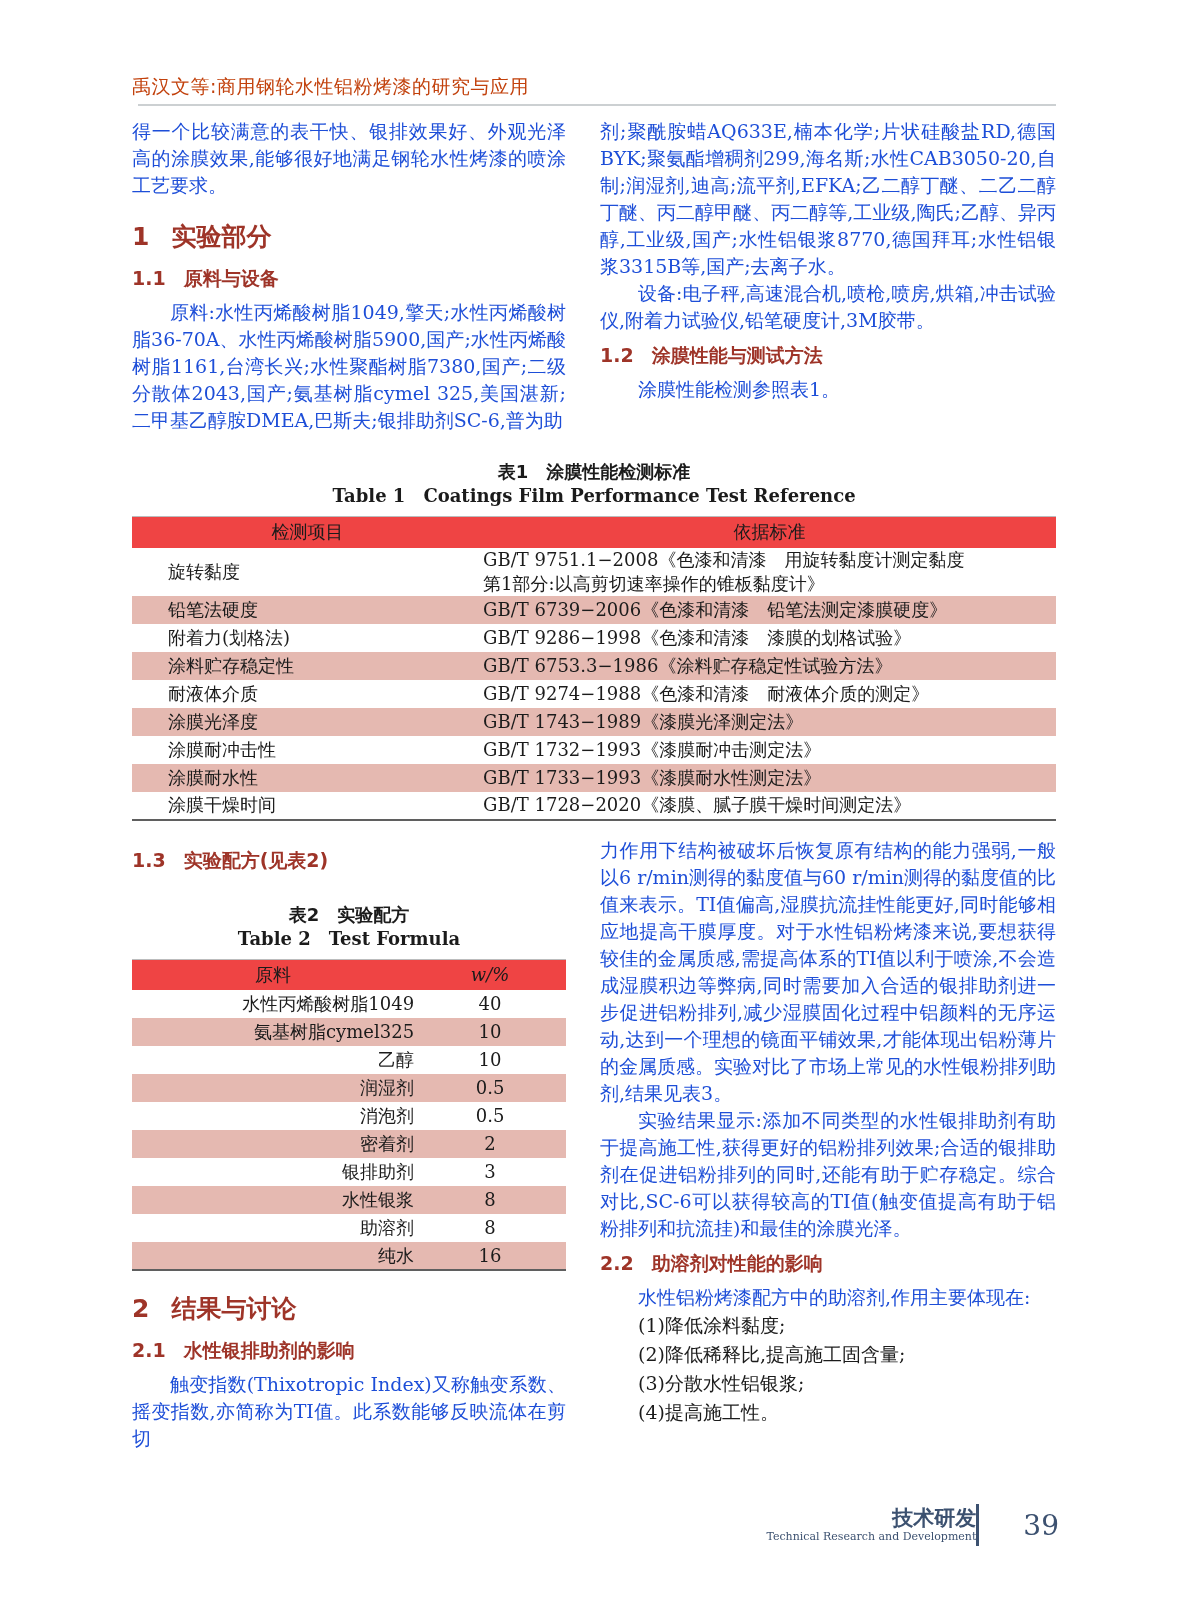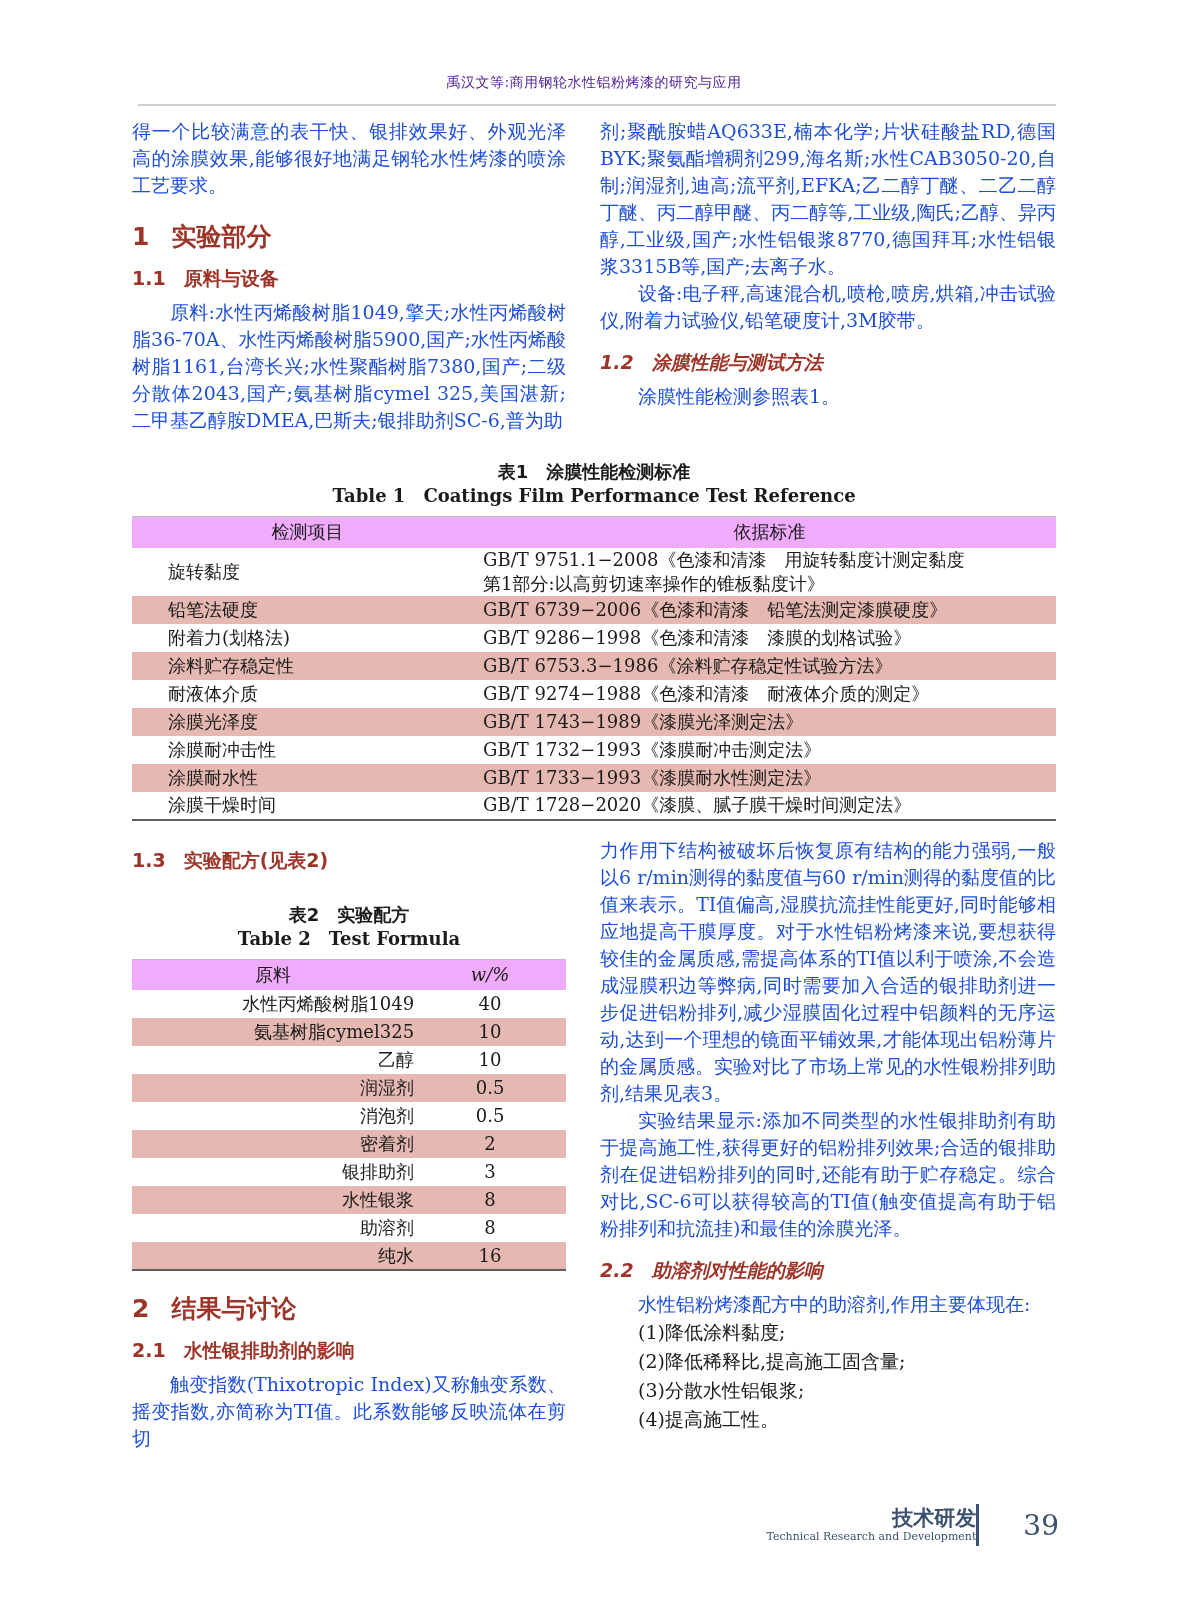--- a/index.html
+++ b/index.html
@@ -4,22 +4,22 @@
 <style>
   * { margin:0; padding:0; box-sizing:border-box; }
   html,body { background:#ffffff; }
   .page {
     position:relative; width:1187px; height:1600px; background:#fff;
     font-family:"DejaVu Serif", serif; color:#1b1b1b; overflow:hidden;
   }
   
   .running-head {
     position:absolute; top:74px; left:132px; width:924px;
-    text-align:center; font-family:"DejaVu Sans", sans-serif;
-    font-size:14px; color:#4c1d95; letter-spacing:.5px;
+    text-align:left; font-family:"DejaVu Sans", sans-serif;
+    font-size:19px; color:#c2410c; letter-spacing:.5px;
   }
   .head-rule { position:absolute; top:104px; left:138px; width:918px; border-top:2px solid #ccd0d2; }
 
   .body-area { position:absolute; top:118px; left:132px; width:924px; }
 
   .cols { display:flex; gap:34px; }
   .col-l { width:434px; }
   .col-r { width:456px; }
 
   .para {
@@ -45,21 +45,21 @@
     font-weight:bold; font-size:18px; line-height:24px;
   }
   .tbl-caption-en {
     text-align:center; font-family:"DejaVu Serif", serif;
     font-weight:bold; font-size:18px; line-height:24px; margin-bottom:8px;
   }
   table { border-collapse:collapse; width:100%; }
   .t1-wrap { margin-top:26px; }
   .t1-table, .t2-table { border-top:1px solid #bbbcbd; border-bottom:2px solid #5f5f5f; }
   th {
-    background:#f0abfc; font-weight:normal; text-align:center;
+    background:#ef4444; font-weight:normal; text-align:center;
     font-size:18px; height:31px; vertical-align:middle;
   }
   td { font-size:18px; line-height:24px; height:28px; vertical-align:middle; white-space:pre-line; }
   tbody tr:nth-child(even) td { background:#e5b9b1; }
 
   .t1-table col.c1 { width:38%; }
   .t1-table col.c2 { width:62%; }
   .t1-table td:first-child { padding-left:36px; }
   .t1-table td:last-child  { padding-right:6px; }
 
@@ -78,21 +78,21 @@
   .footer {
     position:absolute; top:1504px; right:128px;
     display:flex; align-items:center; color:#3c5170;
   }
   .footer-text { text-align:right; }
   .footer-cn { font-family:"DejaVu Sans", sans-serif; font-weight:bold; font-size:21px; line-height:23px; }
   .footer-en { font-family:"DejaVu Serif", serif; font-size:11px; line-height:14px; }
   .footer-bar { width:3px; height:42px; background:#3c5170; }
   .footer-page { font-family:"DejaVu Serif", serif; font-size:28px;margin-left:44px; }
 
-  .mt6 { margin-top:15px;font-style:italic; }
+  .mt6 { margin-top:8px; }
 </style>
 </head>
 <body>
 
 <div class="page">
 
   <div class="running-head">禹汉文等:商用钢轮水性铝粉烤漆的研究与应用</div>
   <div class="head-rule"></div>
 
   <div class="body-area">

